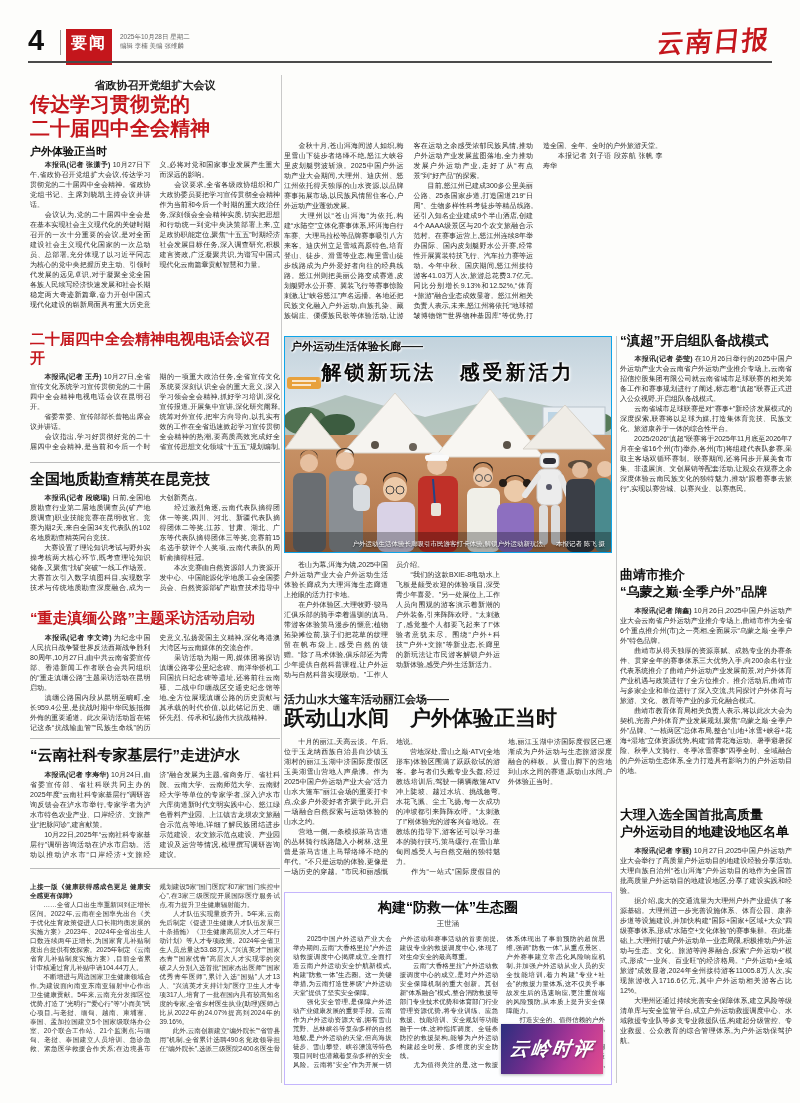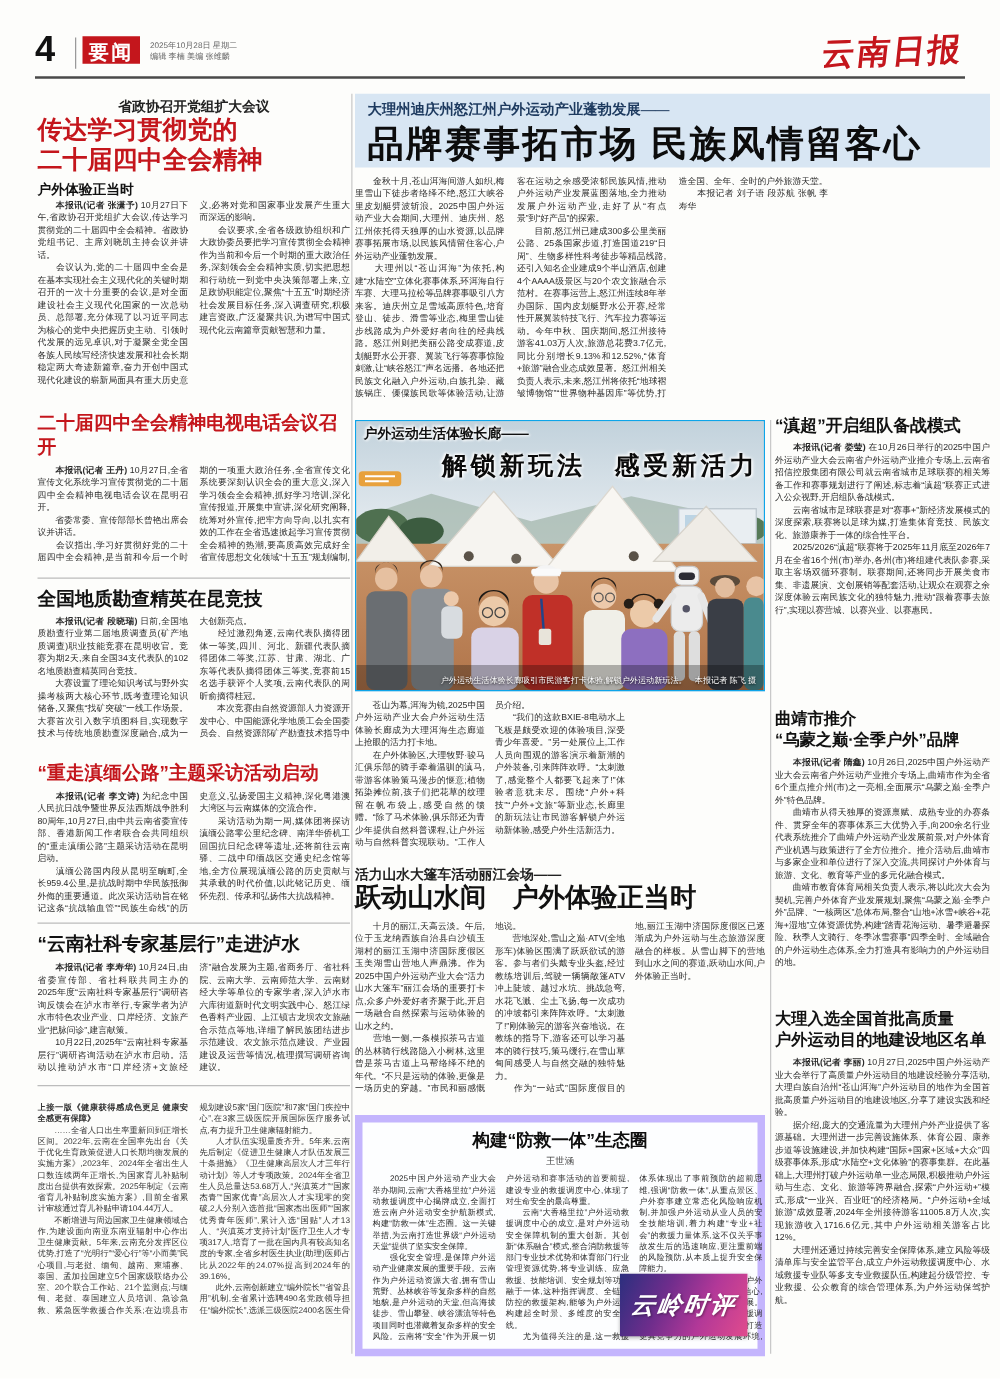--- a/index.html
+++ b/index.html
@@ -32,40 +32,40 @@
   
   .main-box{background:#d8e6f3;}
   .main-kicker{font-size:11.5px;font-weight:800;color:#1d3a5f;
                font-family:"Liberation Serif","DejaVu Serif",serif;}
   .main-title{font-size:29px;font-weight:900;color:#0c0c0c;letter-spacing:2px;}
   
   .photo-box{border:1px solid #0ea5e9;box-sizing:border-box;background:#cfd8de;}
   .ph-kicker{font-size:11px;font-weight:800;color:#101010;
              text-shadow:0 0 3px #fff,1px 1px 2px #fff,-1px -1px 2px #fff;}
   .ph-title{font-size:20px;font-weight:900;color:#0a0a0a;letter-spacing:3px;
-            text-shadow:0 0 4px #fff,1px 1px 2px #fff,-1px -1px 2px #fff;margin-left:32px;}
+            text-shadow:0 0 4px #fff,1px 1px 2px #fff,-1px -1px 2px #fff;}
   .ph-caption{font-size:6.5px;color:#fff;text-shadow:0 1px 2px rgba(0,0,0,.85);}
   
-  .comment-box{border:6px solid #c4b5fd;box-sizing:border-box;background:#fdfeff;}
+  .comment-box{border:1px solid #c4b5fd;box-sizing:border-box;background:#fdfeff;}
   .comment-title{font-size:14px;font-weight:900;text-align:center;color:#0e0e0e;}
   .comment-author{font-size:7.5px;text-align:center;color:#444;}
   .banner{background:linear-gradient(115deg,#2b2f7e 0%,#6f2d8c 35%,#b23898 65%,#e14b8d 100%);
           display:flex;align-items:center;justify-content:center;box-shadow:0 1px 3px rgba(0,0,0,.3);}
   .banner span{color:#fff;font-weight:900;font-size:19px;letter-spacing:2px;
                font-style:italic;transform:skewX(-8deg);
                text-shadow:1px 1px 2px rgba(0,0,0,.4);}
 </style>
 </head>
 <body>
 
 <div class="page">
 
   <div class="abs pagenum" style="left:28px;top:24px;">4</div>
   <div class="abs" style="left:60px;top:30px;width:1px;height:25px;background:#9a9a9a;"></div>
-  <div class="abs section-box" style="left:66px;top:29px;width:46px;height:22px;line-height:27px;">要闻</div>
+  <div class="abs section-box" style="left:66px;top:29px;width:46px;height:36px;line-height:27px;">要闻</div>
   <div class="abs dateinfo" style="left:120px;top:32px;">
     <div>2025年10月28日 星期二</div>
     <div>编辑 李楠 美编 张维麟</div>
   </div>
   <div class="abs masthead" style="right:30px;top:24px;">云南日报</div>
   <div class="abs hrule" style="left:28px;top:61px;width:744px;"></div>
 
   <div class="abs vline" style="left:281px;top:75px;height:1008px;"></div>
   <div class="abs vline" style="left:616px;top:336px;height:747px;"></div>
 
@@ -107,24 +107,20 @@
 　　调研咨询反馈会上,专家学者们围绕打造区域特色鲜明的优质产品、促进商贸经济深度融合发展等调研题目,为泸水市发展口岸经济、绿色农业、文旅经济建言献策。</span></div>
 
   <div class="abs hline" style="left:30px;top:868px;width:250px;"></div>
 
   <div class="abs body cols2 small" style="left:30px;top:882px;width:250px;height:176px;"><span class="lead">上接一版《健康获得感成色更足 健康安全感更有保障》
 </span><span>　　……全省人口出生率重新回到正增长区间。2022年,云南在全国率先出台《关于优化生育政策促进人口长期均衡发展的实施方案》,2023年、2024年全省出生人口数连续两年正增长,为国家育儿补贴制度出台提供有效探索。2025年制定《云南省育儿补贴制度实施方案》,目前全省累计审核通过育儿补贴申请104.44万人。
 　　不断增进与周边国家卫生健康领域合作,为建设面向南亚东南亚辐射中心作出卫生健康贡献。5年来,云南充分发挥区位优势,打造了“光明行”“爱心行”等“小而美”民心项目,与老挝、缅甸、越南、柬埔寨、泰国、孟加拉国建立5个国家级联络办公室、20个联合工作站、21个监测点;与缅甸、老挝、泰国建立人员培训、急诊急救、紧急医学救援合作关系;在边境县市规划建设5家“国门医院”和7家“国门疾控中心”,在3家三级医院开展国际医疗服务试点,有力提升卫生健康辐射能力。
 　　人才队伍实现量质齐升。5年来,云南先后制定《促进卫生健康人才队伍发展三十条措施》《卫生健康高层次人才三年行动计划》等人才专项政策。2024年全省卫生人员总量达53.68万人,“兴滇英才”“国家杰青”“国家优青”高层次人才实现零的突破,2人分别入选首批“国家杰出医师”“国家优秀青年医师”,累计入选“国贴”人才13人、“兴滇英才支持计划”医疗卫生人才专项317人,培育了一批在国内具有较高知名度的专家,全省乡村医生执业(助理)医师占比从2022年的24.07%提高到2024年的39.16%。
 　　此外,云南创新建立“编外院长”“省管县用”机制,全省累计选聘490名党政领导担任“编外院长”,选派三级医院2400名医生骨干下沉,支援172家县级医院及乡镇卫生院;实施“银龄医师”行动计划,目前已引进省内外“银龄医师”200余名,有力促进了卫生健康事业发展。</span></div>
 
-  <div class="abs main-box" style="left:284px;top:75px;width:508px;height:59px;">
-    <div class="main-kicker" style="padding:5px 0 0 10px;">大理州迪庆州怒江州户外运动产业蓬勃发展——</div>
-    <div class="main-title" style="padding-left:10px;margin-top:1px;">品牌赛事拓市场  民族风情留客心</div>
-  </div>
   <div class="abs body cols4" style="left:284px;top:141px;width:508px;height:188px;">　　金秋十月,苍山洱海间游人如织,梅里雪山下徒步者络绎不绝,怒江大峡谷里皮划艇劈波斩浪。2025中国户外运动产业大会期间,大理州、迪庆州、怒江州依托得天独厚的山水资源,以品牌赛事拓展市场,以民族风情留住客心,户外运动产业蓬勃发展。
 　　大理州以“苍山洱海”为依托,构建“水陆空”立体化赛事体系,环洱海自行车赛、大理马拉松等品牌赛事吸引八方来客。迪庆州立足雪域高原特色,培育登山、徒步、滑雪等业态,梅里雪山徒步线路成为户外爱好者向往的经典线路。怒江州则把美丽公路变成赛道,皮划艇野水公开赛、翼装飞行等赛事惊险刺激,让“峡谷怒江”声名远播。各地还把民族文化融入户外运动,白族扎染、藏族锅庄、傈僳族民歌等体验活动,让游客在运动之余感受浓郁民族风情,推动户外运动产业发展蓝图落地,全力推动发展户外运动产业,走好了从“有点景”到“好产品”的探索。
 　　目前,怒江州已建成300多公里美丽公路、25条国家步道,打造国道219“日周”、生物多样性科考徒步等精品线路,还引入知名企业建成9个半山酒店,创建4个AAAA级景区与20个农文旅融合示范村。在赛事运营上,怒江州连续8年举办国际、国内皮划艇野水公开赛,经常性开展翼装特技飞行、汽车拉力赛等运动。今年中秋、国庆期间,怒江州接待游客41.03万人次,旅游总花费3.7亿元,同比分别增长9.13%和12.52%,“体育+旅游”融合业态成效显著。怒江州相关负责人表示,未来,怒江州将依托“地球褶皱博物馆”“世界物种基因库”等优势,打造全国、全年、全时的户外旅游天堂。
 　　本报记者 刘子语 段苏航 张帆 李寿华</div>
 
   <div class="abs photo-box" style="left:284px;top:336px;width:328px;height:217px;">
     <svg width="326" height="215" viewBox="0 0 326 215">
       <defs>
         <linearGradient id="sky" x1="0" y1="0" x2="0" y2="1">
           <stop offset="0" stop-color="#c2d2dc"></stop>

